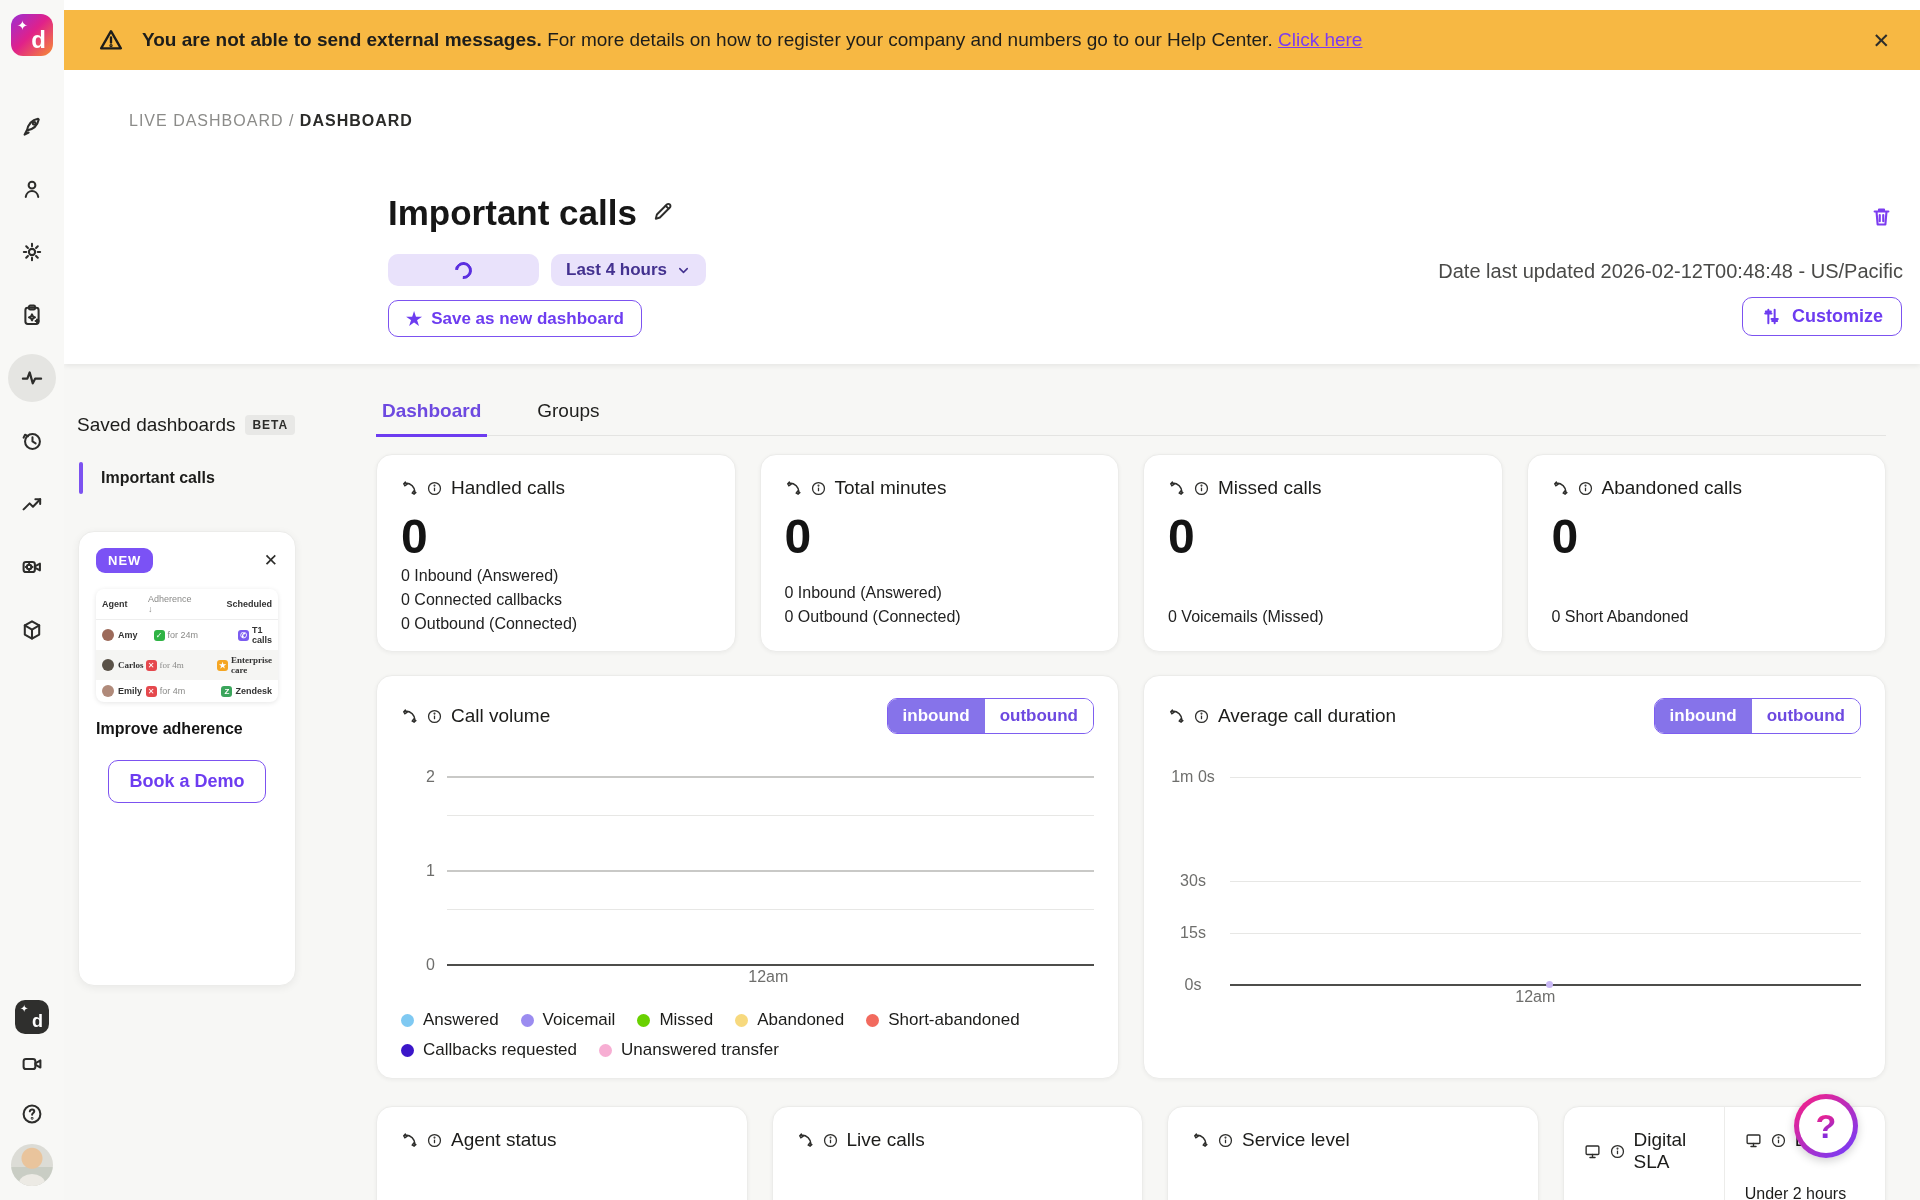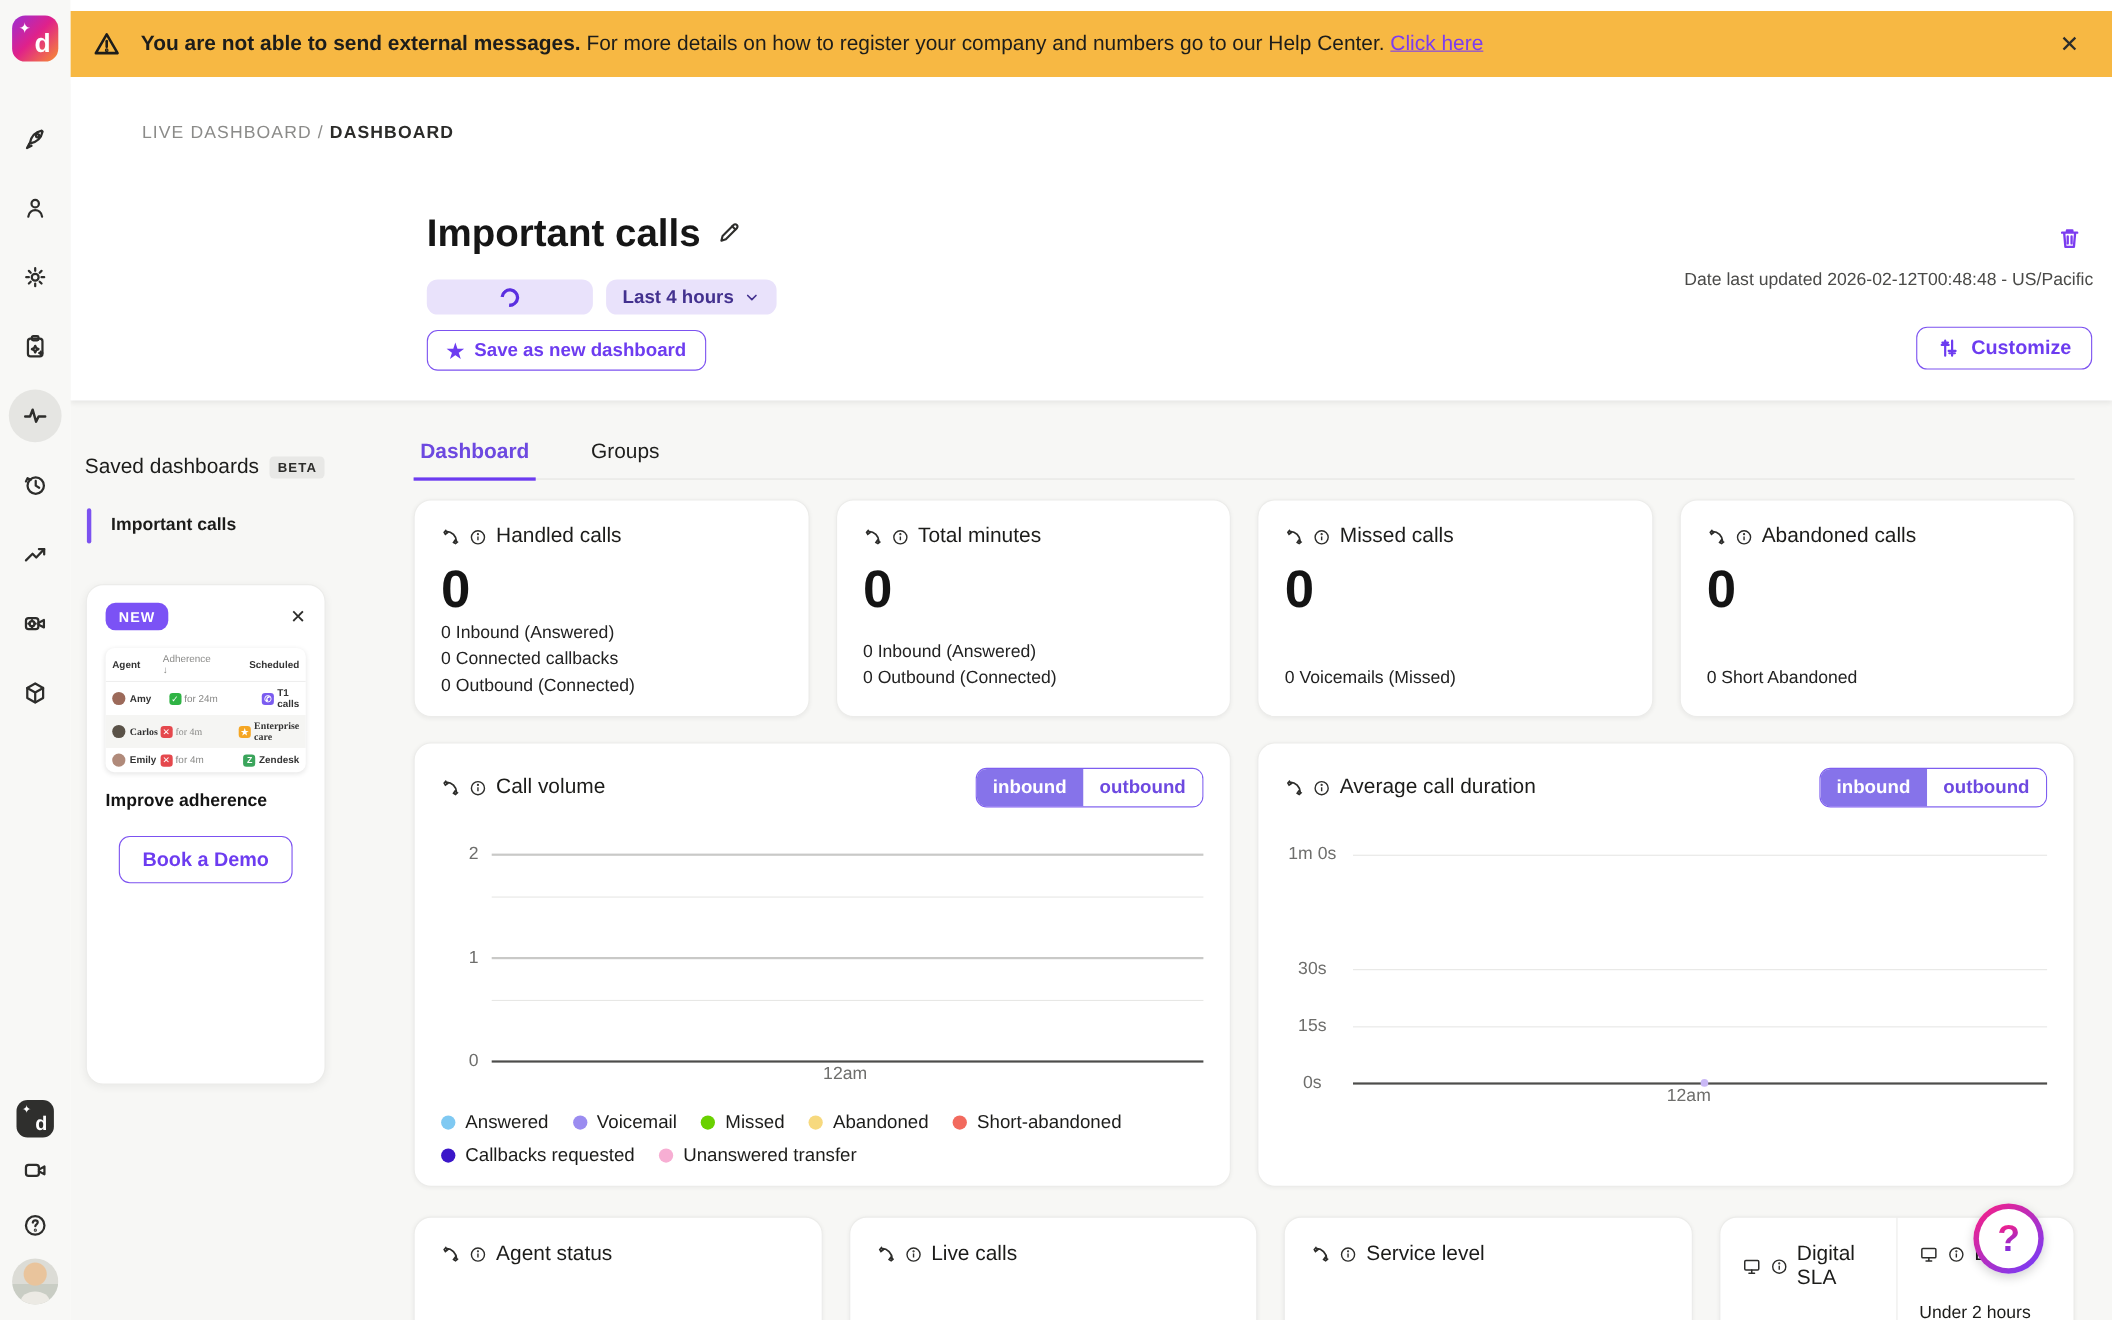--- a/index.html
+++ b/index.html
@@ -23,21 +23,21 @@
   .badge-sq .sp { position:absolute; left:5px; top:3px; color:#fff; font-size:10px; }
   .avatar { width:42px; height:42px; border-radius:50%; cursor:pointer;
     background:
       radial-gradient(circle at 50% 34%, #e9c49c 0 10px, rgba(0,0,0,0) 11px),
       linear-gradient(180deg,#dcdcd6 0 55%, #c9cdc4 55% 100%);
     background-color:#d7d7d2; overflow:hidden; position:relative; }
   .avatar::after { content:""; position:absolute; left:8px; bottom:-6px; width:26px; height:18px; border-radius:50% 50% 0 0; background:#eceae4; }
 
   
   .banner { position:absolute; left:64px; top:10px; width:1856px; height:60px; background:#f7b843;
-    display:flex; align-items:center; padding:0 30px 0 20px; z-index:4; }
+    display:flex; align-items:center; padding:0 30px 0 34px; z-index:4; }
   .banner svg { stroke:#1d1d1b; fill:none; stroke-width:1.8; stroke-linecap:round; stroke-linejoin:round; flex:0 0 auto; }
   .banner .txt { margin-left:18px; font-size:19px; color:#1d1d1b; }
   .banner .txt b { font-weight:700; }
   .banner .link { color:#7c3cf0; text-decoration:underline; cursor:pointer; }
   .banner .close { margin-left:auto; font-size:21px; color:#2d2d2b; cursor:pointer; line-height:1; }
 
   
   .header-block { position:absolute; left:64px; top:70px; width:1856px; height:294px; background:#fff;
     box-shadow:0 2px 5px rgba(0,0,0,.07); z-index:3; }
   .breadcrumb { position:absolute; left:65px; top:42px; font-size:16px; letter-spacing:1px; color:#8b8b89; font-weight:500; }
@@ -61,21 +61,21 @@
   .spinner { width:17px; height:17px; border-radius:50%; border:3px solid #5b2fe0; border-left-color:transparent;
     transform:rotate(-40deg); animation:spin 1s linear infinite; }
   @keyframes spin { to { transform:rotate(320deg); } }
   .pill.time { padding:0 15px; gap:9px; font-size:17px; font-weight:700; color:#43318f; }
   .pill.time svg { stroke:#43318f; fill:none; stroke-width:2; stroke-linecap:round; stroke-linejoin:round; }
   .save-btn { position:absolute; left:324px; top:230px; height:37px; padding:0 17px; display:flex; align-items:center; gap:9px;
     background:#fff; border:1.5px solid #7c52f0; border-radius:10px; color:#6d3cf0; font-size:17px; font-weight:700; cursor:pointer; }
   .save-btn .star { color:#6d3cf0; font-size:18px; }
   .trash-btn { position:absolute; right:26px; top:134px; cursor:pointer; }
   .trash-btn svg { stroke:#7c3cf0; fill:none; stroke-width:1.7; stroke-linecap:round; stroke-linejoin:round; }
-  .updated { position:absolute; right:17px; top:176px; font-size:16px; color:#4a4a48; }
+  .updated { position:absolute; right:17px; top:190px; font-size:20px; color:#4a4a48; }
   .customize-btn { position:absolute; right:18px; top:227px; height:39px; padding:0 18px; display:flex; align-items:center; gap:10px;
     background:#fff; border:1.5px solid #7c52f0; border-radius:10px; color:#6d3cf0; font-size:18px; font-weight:700; cursor:pointer; }
   .customize-btn svg { stroke:#6d3cf0; fill:none; stroke-width:1.9; stroke-linecap:round; }
 
   
   .content { position:absolute; left:64px; top:364px; width:1856px; height:836px; background:#f7f7f5; }
 
   .saved-hd { position:absolute; left:13px; top:50px; display:flex; align-items:center; gap:10px; font-size:19px; color:#1c1c1a; }
   .beta { background:#e8e8e6; color:#2d2d2b; font-size:12px; font-weight:700; letter-spacing:1px; padding:3px 7px; border-radius:4px; }
   .saved-item { position:absolute; left:15px; top:98px; display:flex; align-items:center; gap:18px; cursor:pointer; }

